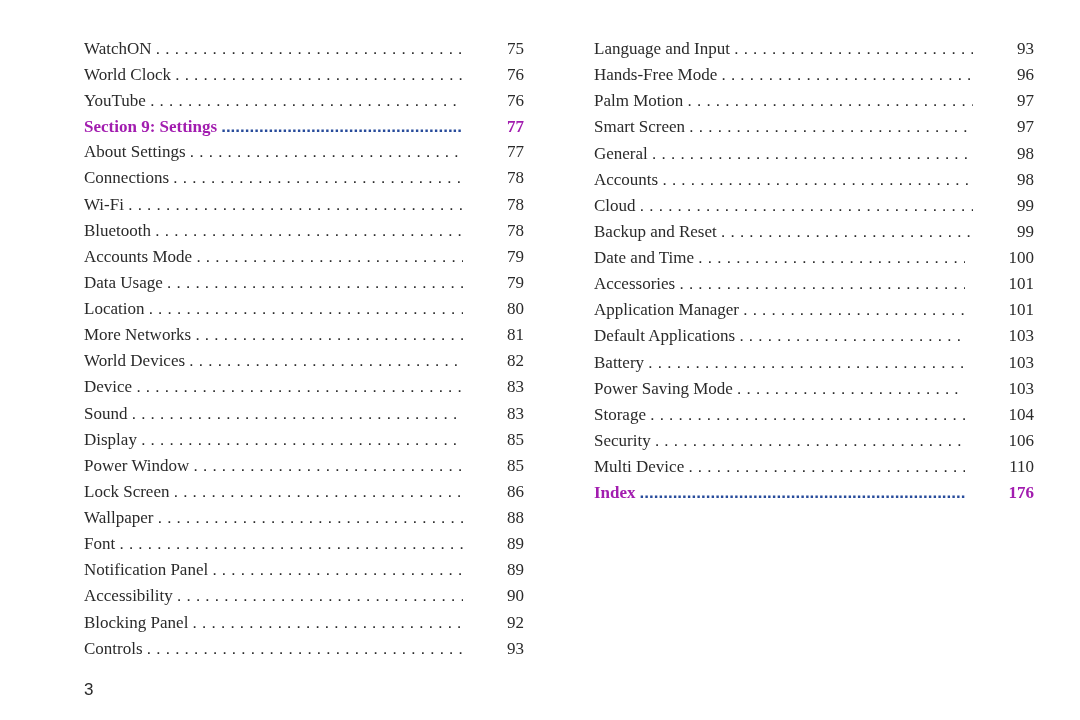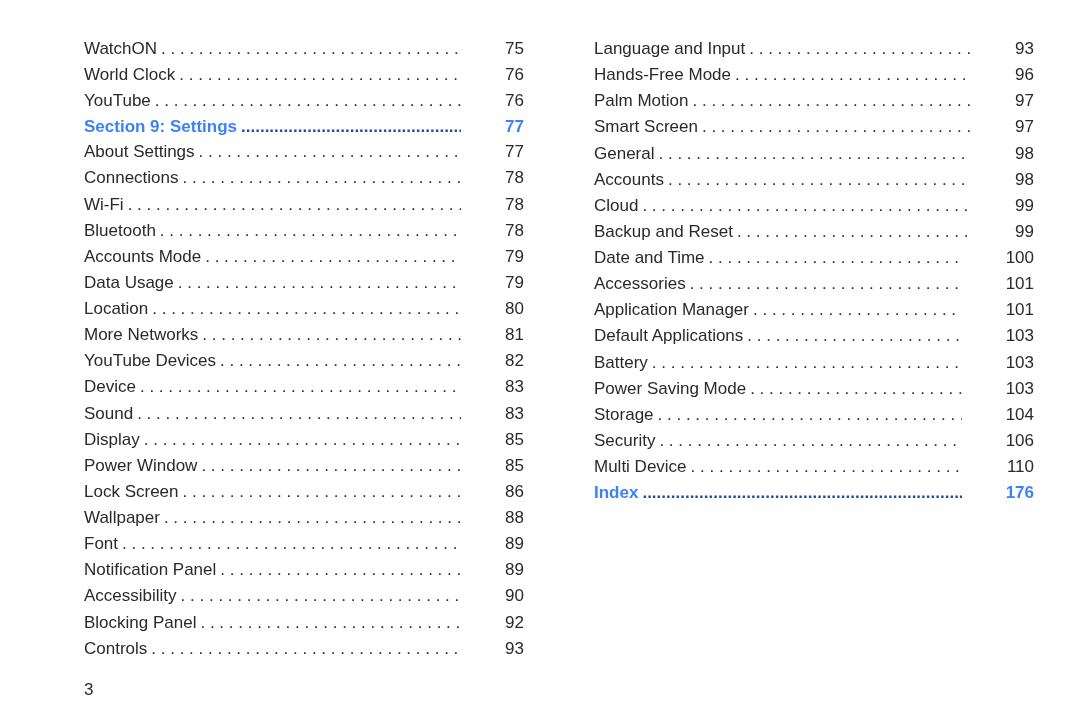--- a/index.html
+++ b/index.html
@@ -25,20 +25,21 @@
   }
   .col.right {
     margin-right: 0;
   }
   .row {
     display: flex;
     align-items: center;
     margin: 0 0 3.2px 0;
     line-height: 1.35;
     white-space: nowrap;
+    font-family: Liberation Serif, serif;
   }
   .label {
     flex: 0 0 auto;
     padding-right: 4px;
   }
   .dots {
     flex: 1 1 auto;
     overflow: hidden;
     font-family: Arial, sans-serif;
     letter-spacing: 1px;
@@ -47,21 +48,21 @@
   .dots::after {
     content: ". . . . . . . . . . . . . . . . . . . . . . . . . . . . . . . . . . . . . . . . . . . . . . . . . . . . . . . . . . . . . . . . . . . . . . . . . . . . . . . .";
     letter-spacing: 0px;
   }
   .pg {
     flex: 0 0 auto;
     padding-left: 4px;
     margin-left: 40px;
   }
   .section .label, .section .pg {
-    color: #3b82f6;
+    color: #a21caf;
     font-weight: 700;
   }
   .section .dots {
     color: #274b9b;
     font-weight: 700;
   }
   .section .dots::after {
     content: "........................................................................................................................";
   }
   .section {
@@ -135,21 +136,21 @@
         <span class="label">Location</span>
         <span class="dots"></span>
         <span class="pg">80</span>
       </div>
       <div class="row">
         <span class="label">More Networks</span>
         <span class="dots"></span>
         <span class="pg">81</span>
       </div>
       <div class="row">
-        <span class="label">YouTube Devices</span>
+        <span class="label">World Devices</span>
         <span class="dots"></span>
         <span class="pg">82</span>
       </div>
       <div class="row">
         <span class="label">Device</span>
         <span class="dots"></span>
         <span class="pg">83</span>
       </div>
       <div class="row">
         <span class="label">Sound</span>

